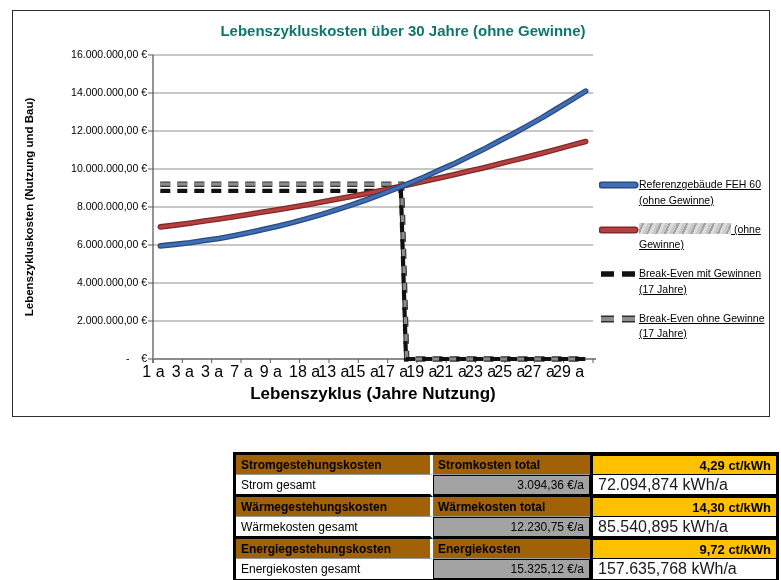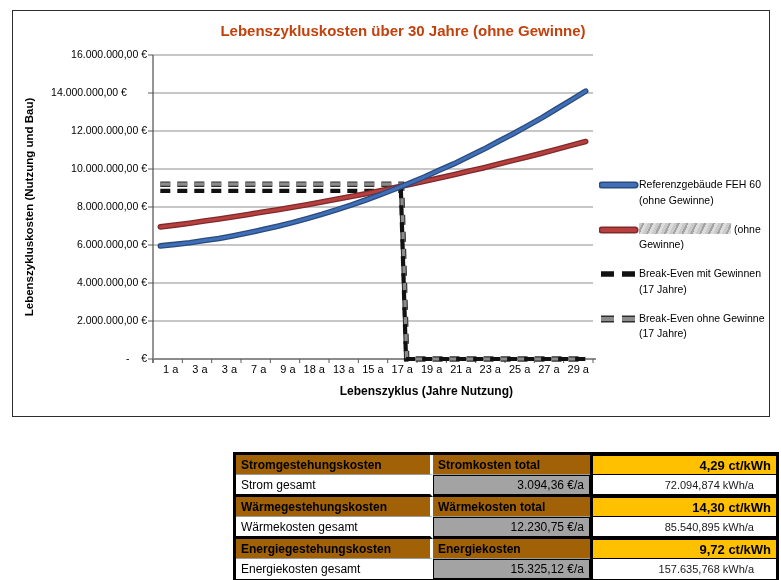--- a/index.html
+++ b/index.html
@@ -3,52 +3,52 @@
 <meta charset="utf-8">
 <style>
   html,body{margin:0;padding:0;background:#fff;}
   .page{position:relative;width:781px;height:580px;background:#fff;
         font-family:"Liberation Sans",sans-serif;color:#000;overflow:hidden;}
 
   
   .chart-box{position:absolute;left:12px;top:10px;width:756px;height:405px;
              background:#fff;border:1px solid #2e2e2e;}
   .chart-title{position:absolute;left:40px;top:11px;width:700px;text-align:center;
-               font-size:15px;font-weight:bold;color:#c2410c;}
+               font-size:15px;font-weight:bold;color:#0f766e;}
   .y-title{position:absolute;left:-132px;top:188px;width:300px;height:16px;text-align:center;
            font-size:11.5px;font-weight:bold;transform:rotate(-90deg);}
-  .x-title{position:absolute;left:220px;top:373px;width:280px;text-align:right;
-           font-size:12px;font-weight:bold;}
+  .x-title{position:absolute;left:220px;top:373px;width:280px;text-align:center;
+           font-size:17px;font-weight:bold;}
   .plot-svg{position:absolute;left:0;top:0;}
   .ytick{position:absolute;left:18px;width:116px;text-align:right;font-size:10.5px;
          white-space:pre;color:#000;}
-  .xtick{position:absolute;width:36px;text-align:right;font-size:11px;color:#000;}
+  .xtick{position:absolute;width:36px;text-align:left;font-size:16px;color:#000;}
 
   
   .legend{position:absolute;left:586px;top:166px;width:168px;display:flex;
           flex-direction:column;gap:13px;}
   .lg-entry{display:flex;align-items:flex-start;}
   .lg-swatch{flex:0 0 40px;margin-top:2px;}
-  .lg-label{font-size:10.5px;line-height:1.5;width:126px;}
+  .lg-label{font-size:10.5px;line-height:1.5;width:126px;text-decoration:underline;}
   .redacted{display:inline-block;width:92px;height:11px;vertical-align:-1px;border-radius:1px;
             background:repeating-linear-gradient(115deg,#c9c9c9 0 3px,#a3a3a3 3px 5px,#dcdcdc 5px 8px);
             filter:blur(0.4px);}
 
   
   .dtable{position:absolute;left:233px;top:452px;width:546px;border-collapse:separate;
           border-spacing:0;table-layout:fixed;border:3px solid #000;background:#fff;}
   .dtable td{height:18px;padding:0 5px;font-size:12px;white-space:nowrap;overflow:hidden;
              vertical-align:middle;}
   td.h1,td.h2{background:#a16207;font-weight:bold;border-bottom:1px solid #9b9b9b;}
   td.c1{border-right:3px solid #fff;}
   td.orange{background:#a3a3a3;text-align:right;border:1px solid #000;}
   td.rate{background:#FFC000;text-align:right;font-weight:bold;font-size:13px;
           border-top:1px solid #000;border-bottom:1px solid #000;}
   td.c3{border-left:3px solid #000;}
-  td.kwh{text-align:right;font-size:11px;color:#1a1a1a;padding-right:22px;}
+  td.kwh{font-size:16px;color:#1a1a1a;padding-right:22px;}
   tr.sec td{border-bottom:3px solid #000;}
 </style>
 </head>
 <body>
 
 <div class="page">
 
   <div class="chart-box">
     <div class="chart-title">Lebenszykluskosten über 30 Jahre (ohne Gewinne)</div>
     <div class="y-title">Lebenszykluskosten (Nutzung und Bau)</div>
@@ -129,21 +129,21 @@
         <div class="lg-label">Break-Even ohne Gewinne (17 Jahre)</div>
       </div>
     </div>
   <div class="ytick" style="top: 341px;">-    €</div>
       <div class="ytick" style="top: 303px;">2.000.000,00 €</div>
       <div class="ytick" style="top: 265px;">4.000.000,00 €</div>
       <div class="ytick" style="top: 227px;">6.000.000,00 €</div>
       <div class="ytick" style="top: 189px;">8.000.000,00 €</div>
       <div class="ytick" style="top: 151px;">10.000.000,00 €</div>
       <div class="ytick" style="top: 113px;">12.000.000,00 €</div>
-      <div class="ytick" style="top: 75px; text-align: center;">14.000.000,00 €</div>
+      <div class="ytick" style="top: 75px;">14.000.000,00 €</div>
       <div class="ytick" style="top: 37px;">16.000.000,00 €</div>
       <div class="xtick" style="left: 129.333px; top: 352px;">1 a</div>
       <div class="xtick" style="left: 158.667px; top: 352px;">3 a</div>
       <div class="xtick" style="left: 188px; top: 352px;">3 a</div>
       <div class="xtick" style="left: 217.333px; top: 352px;">7 a</div>
       <div class="xtick" style="left: 246.667px; top: 352px;">9 a</div>
       <div class="xtick" style="left: 276px; top: 352px;">18 a</div>
       <div class="xtick" style="left: 305.333px; top: 352px;">13 a</div>
       <div class="xtick" style="left: 334.667px; top: 352px;">15 a</div>
       <div class="xtick" style="left: 364px; top: 352px;">17 a</div>

